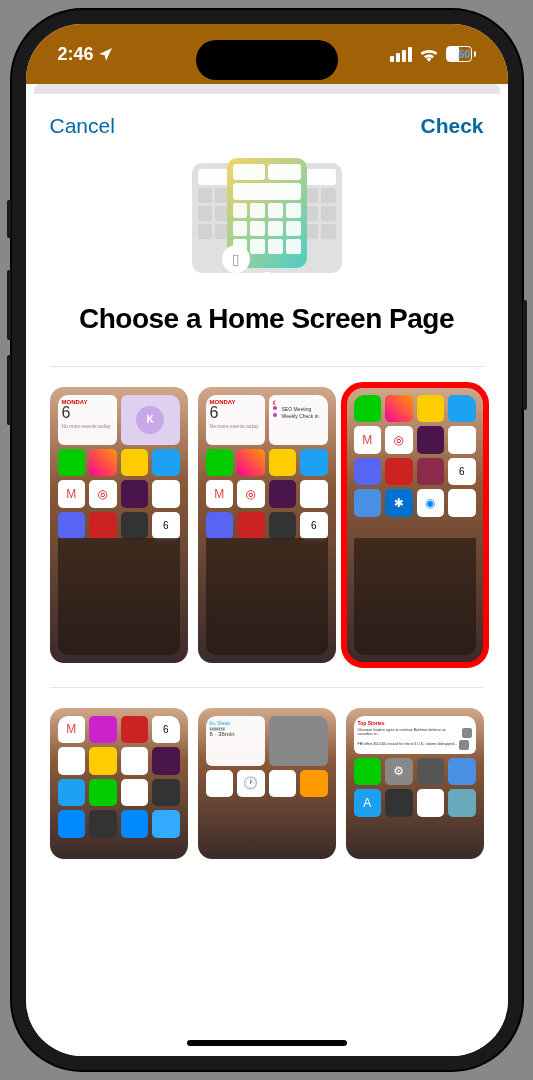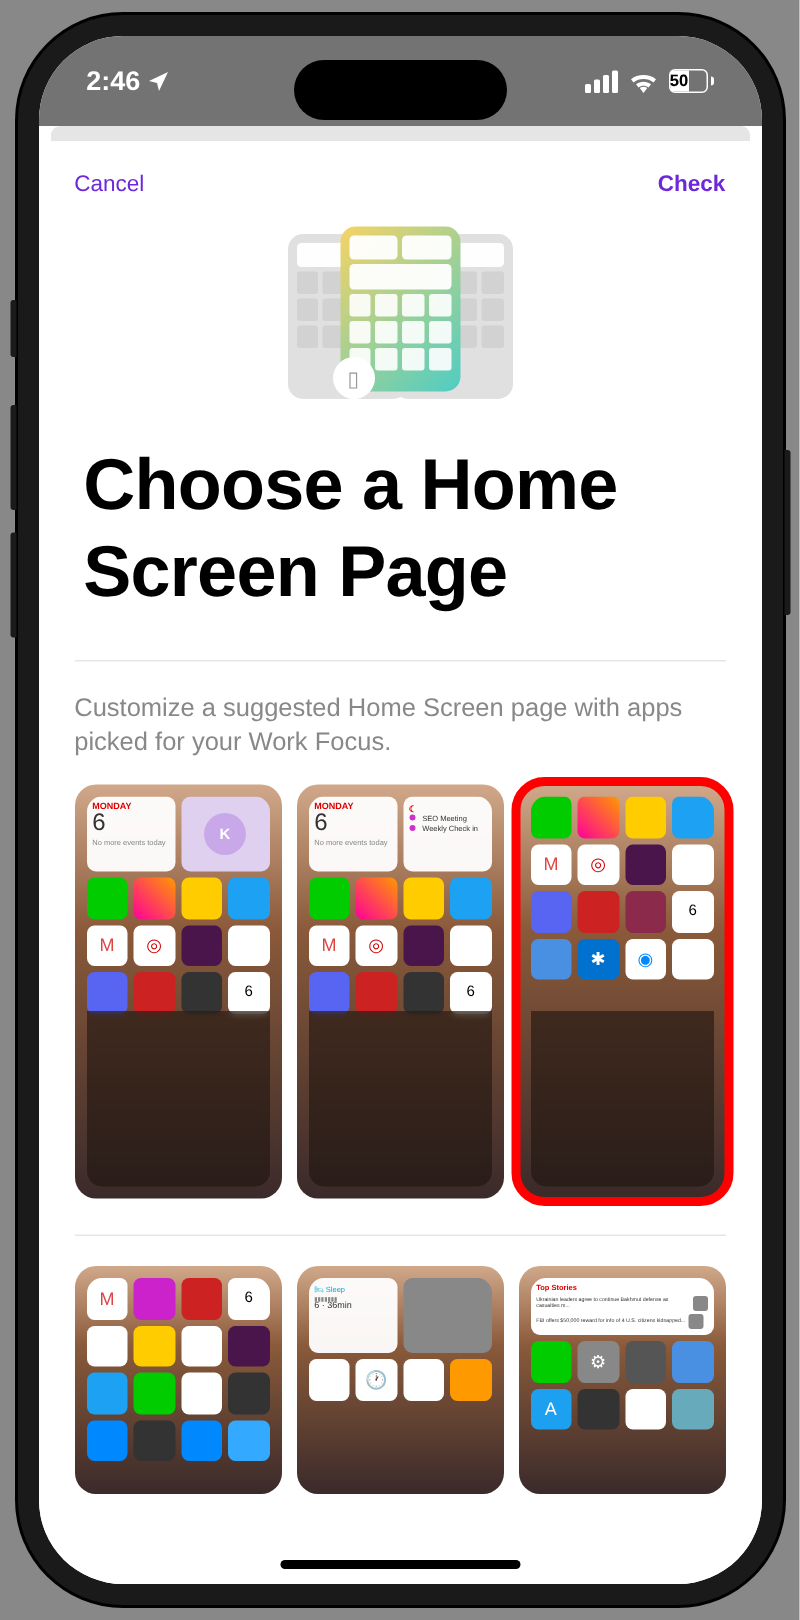--- a/index.html
+++ b/index.html
@@ -57,21 +57,21 @@
       background: #000;
       border-radius: 24px;
       z-index: 10;
     }
     .status-bar {
       height: 60px;
       display: flex;
       justify-content: space-between;
       align-items: center;
       padding: 0 32px;
-      background: #737373;
+      background: #a16207;
       color: #fff;
       font-weight: 600;
       font-size: 18px;
     }
     .status-left { display: flex; align-items: center; gap: 4px; }
     .status-right { display: flex; align-items: center; gap: 7px; }
     .signal { display: flex; align-items: flex-end; gap: 2px; }
     .bar { width: 4px; background: #fff; border-radius: 1px; }
     .bar1 { height: 6px; } .bar2 { height: 9px; } .bar3 { height: 12px; } .bar4 { height: 15px; }
     .wifi { width: 20px; height: 15px; }
@@ -80,21 +80,21 @@
       align-items: center;
       gap: 2px;
     }
     .battery-body {
       width: 26px;
       height: 16px;
       border: 1.5px solid #fff;
       border-radius: 4px;
       display: flex;
       align-items: center;
-      justify-content: flex-start;
+      justify-content: flex-end;
       font-size: 11px;
       font-weight: 700;
       background: linear-gradient(to right, #fff 50%, transparent 50%);
       color: #000;
       position: relative;
     }
     .battery-text { mix-blend-mode: difference; color: #fff; }
     .battery-tip { width: 2px; height: 6px; background: #fff; border-radius: 0 2px 2px 0; }
     .thin-bar {
       height: 10px;
@@ -107,22 +107,22 @@
       height: calc(100% - 60px);
       overflow: hidden;
       position: relative;
     }
     .modal-header {
       display: flex;
       justify-content: space-between;
       padding: 20px 24px 10px;
     }
     .modal-btn {
-      color: #6d28d9;
-      font-size: 15px;
+      color: #0369a1;
+      font-size: 21px;
       background: none;
       border: none;
       cursor: pointer;
     }
     .modal-btn.done { font-weight: 600; }
     .hero-icon {
       display: flex;
       justify-content: center;
       margin: 10px 0 24px;
     }
@@ -164,21 +164,22 @@
       background: #fff;
       border-radius: 50%;
       z-index: 3;
       display: flex;
       align-items: center;
       justify-content: center;
       font-size: 14px;
       color: #999;
     }
     .title {
-      font-size: 48px;
+      text-align: center;
+      font-size: 28px;
       font-weight: 800;
       line-height: 1.2;
       padding: 0 30px 30px;
       letter-spacing: -0.5px;
     }
     .divider {
       height: 1px;
       background: #e5e5e5;
       margin: 0 24px;
     }
@@ -388,21 +389,20 @@
                 <div class="mini-cell"></div>
               </div>
             <div class="mini-badge">▯</div>
           </div>
         </div>
       </div>
       <h1 class="title">Choose a Home Screen Page</h1>
       <div class="divider"></div>
 
       <div class="section">
-        <div class="section-desc">Customize a suggested Home Screen page with apps picked for your Work Focus.</div>
         <div class="thumbnails">
           <div class="thumbnail">
             <div class="thumb-inner">
               <div class="thumb-widgets">
                 <div class="thumb-widget">
                     <div class="wday">MONDAY</div>
                     <div class="wnum">6</div>
                     <div class="wtxt">No more events today</div>
                   </div>
                 <div class="thumb-widget purple">

